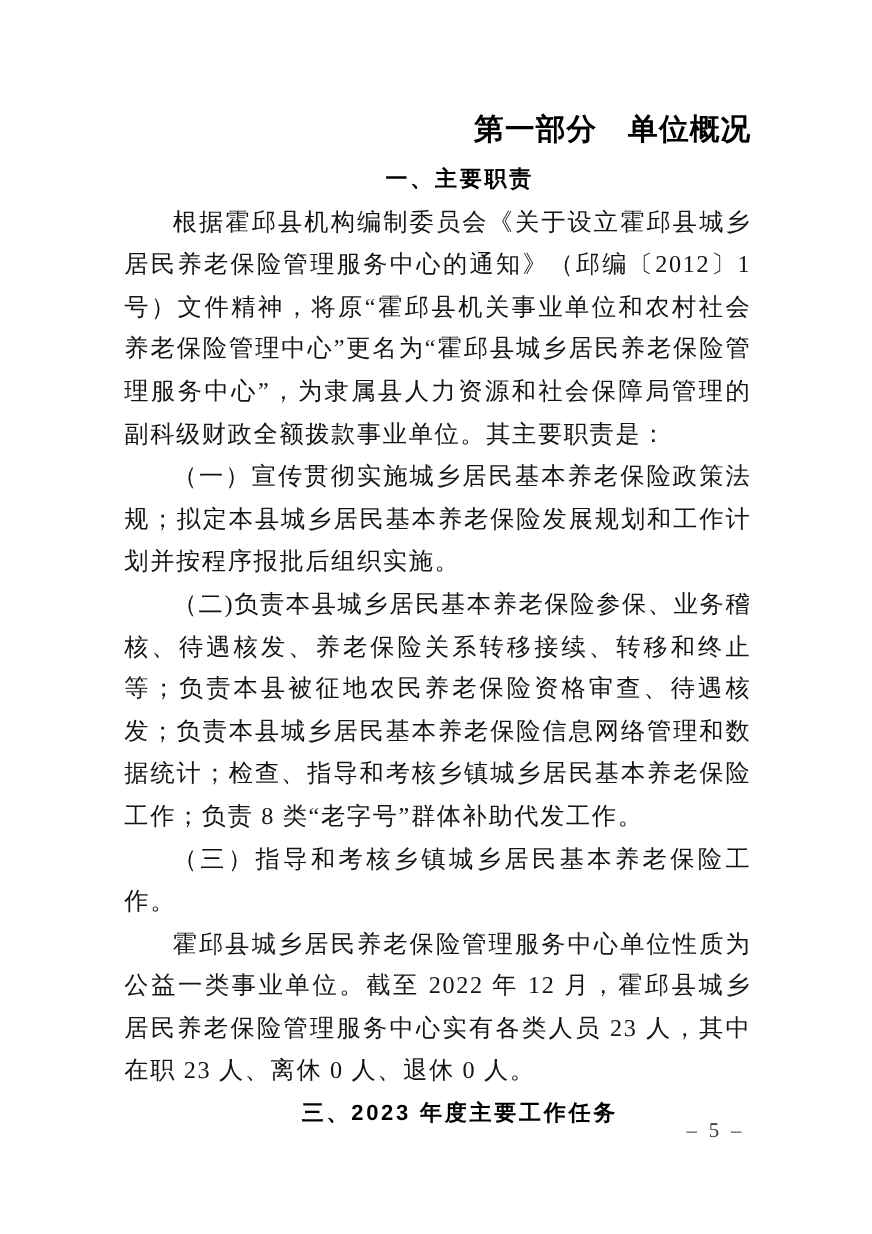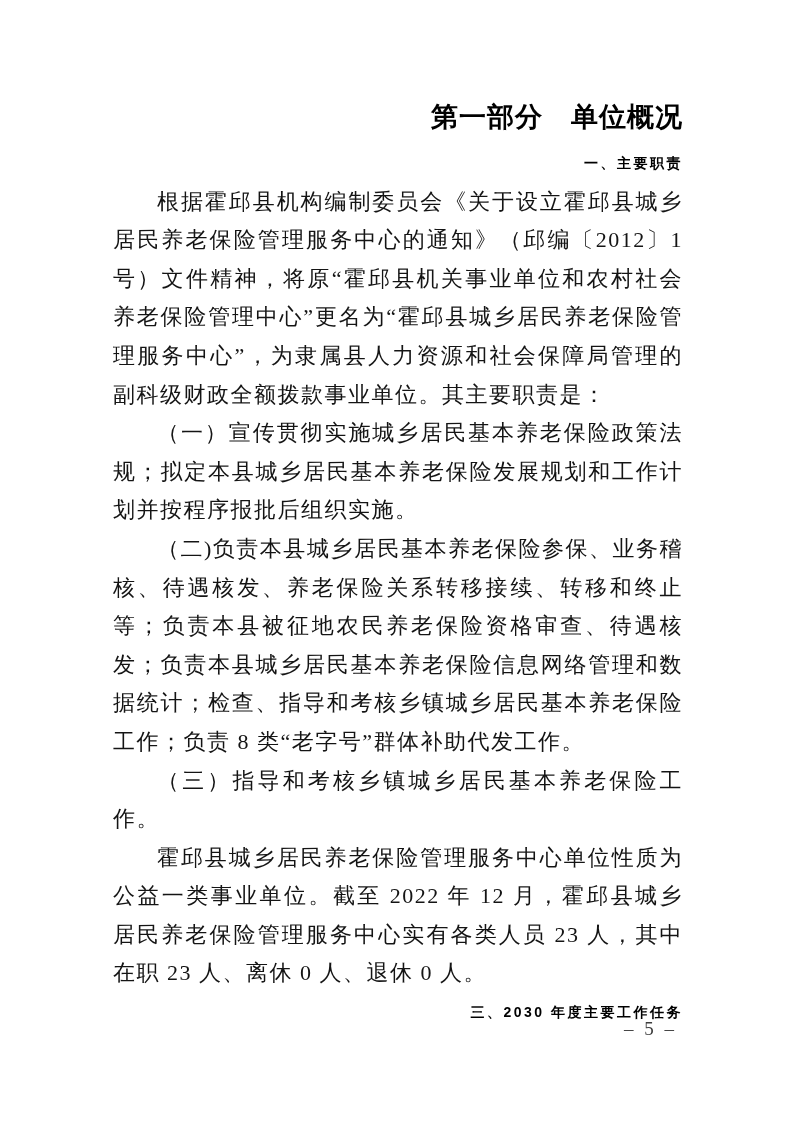--- a/index.html
+++ b/index.html
@@ -37,23 +37,23 @@
     font-size: 22px;
     line-height: 38.6px;
     letter-spacing: 1.5px;
     text-indent: 2em;
     text-align: justify;
     text-justify: inter-character;
   }
   .sec.heading {
     font-family: "Liberation Sans", sans-serif;
     font-weight: 700;
-    font-size: 14px;
+    font-size: 20px;
     letter-spacing: 2.5px;
-    text-align: right;
+    text-align: center;
     color: #000000;
   }
   .page-number {
     position: absolute;
     top: 1018px;
     right: 116px;
     font-family: "Liberation Serif", serif;
     font-size: 19px;
     letter-spacing: 3px;
     color: #3d3d3d;
@@ -73,17 +73,17 @@
 
     <p class="sec">（一）宣传贯彻实施城乡居民基本养老保险政策法规；拟定本县城乡居民基本养老保险发展规划和工作计划并按程序报批后组织实施。</p>
 
     <p class="sec">（二)负责本县城乡居民基本养老保险参保、业务稽核、待遇核发、养老保险关系转移接续、转移和终止等；负责本县被征地农民养老保险资格审查、待遇核发；负责本县城乡居民基本养老保险信息网络管理和数据统计；检查、指导和考核乡镇城乡居民基本养老保险工作；负责 8 类“老字号”群体补助代发工作。</p>
 
     <p class="sec">（三）指导和考核乡镇城乡居民基本养老保险工作。</p>
 
 
     <p class="sec">霍邱县城乡居民养老保险管理服务中心单位性质为公益一类事业单位。截至 2022 年 12 月，霍邱县城乡居民养老保险管理服务中心实有各类人员 23 人，其中在职 23 人、离休 0 人、退休 0 人。</p>
 
-    <p class="sec heading">三、2030 年度主要工作任务</p>
+    <p class="sec heading">三、2023 年度主要工作任务</p>
   </div>
 
   <div class="page-number">– 5 –</div>
 </div>
 
 </body></html>

